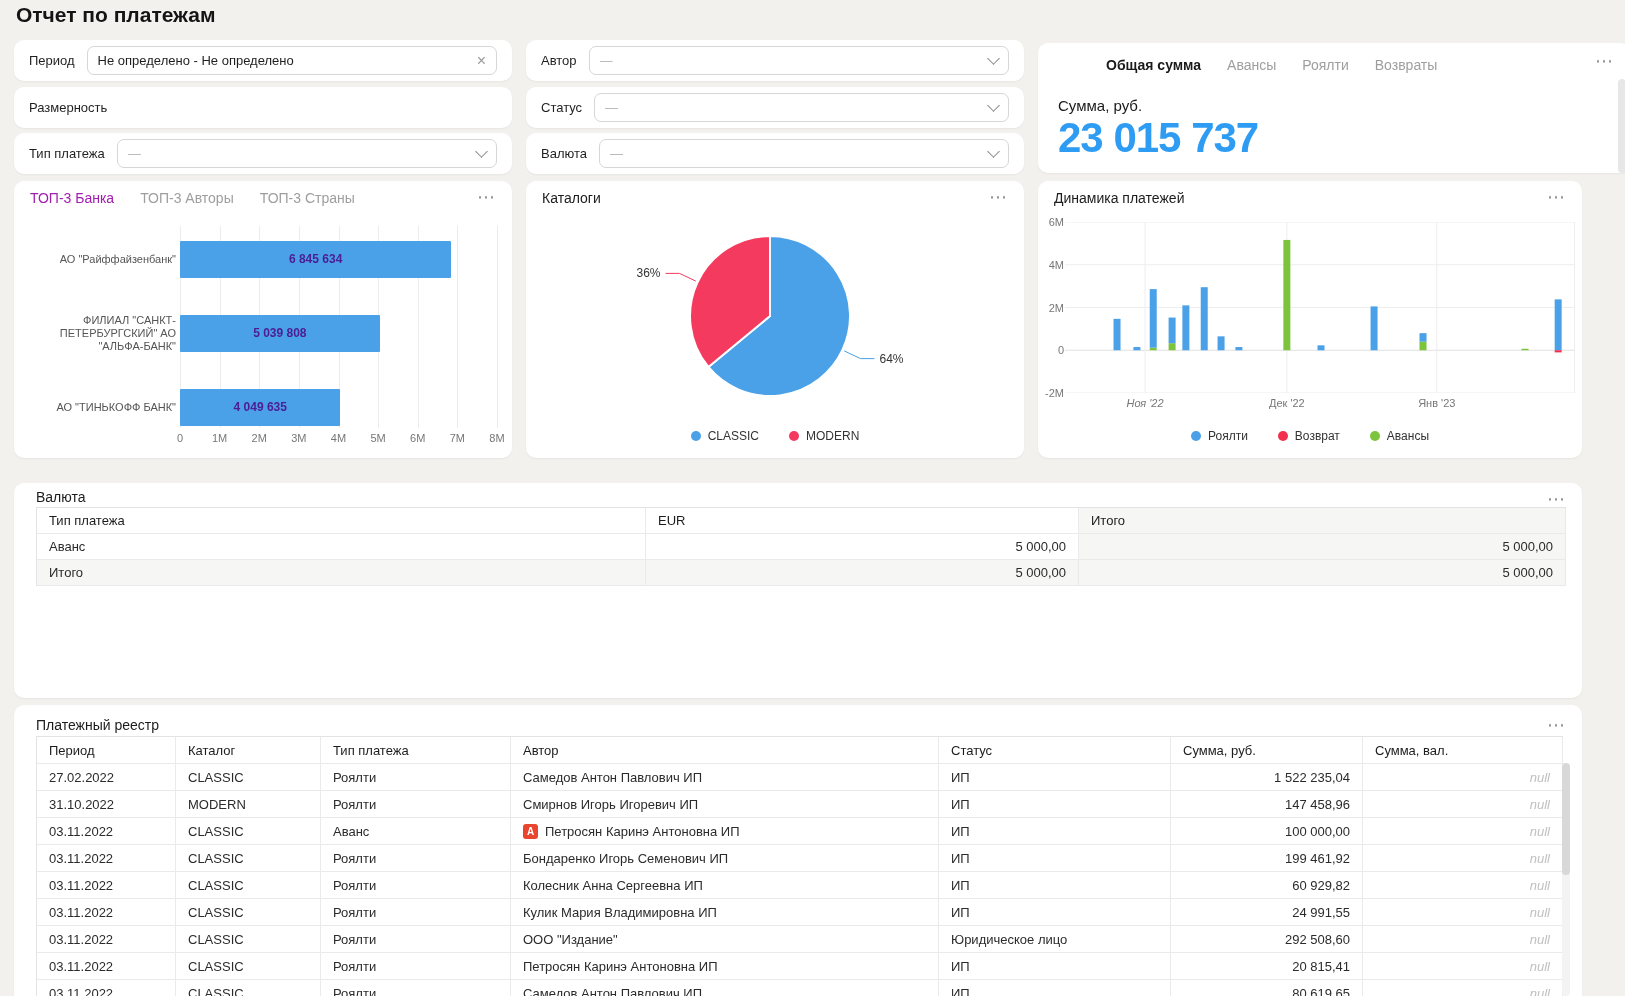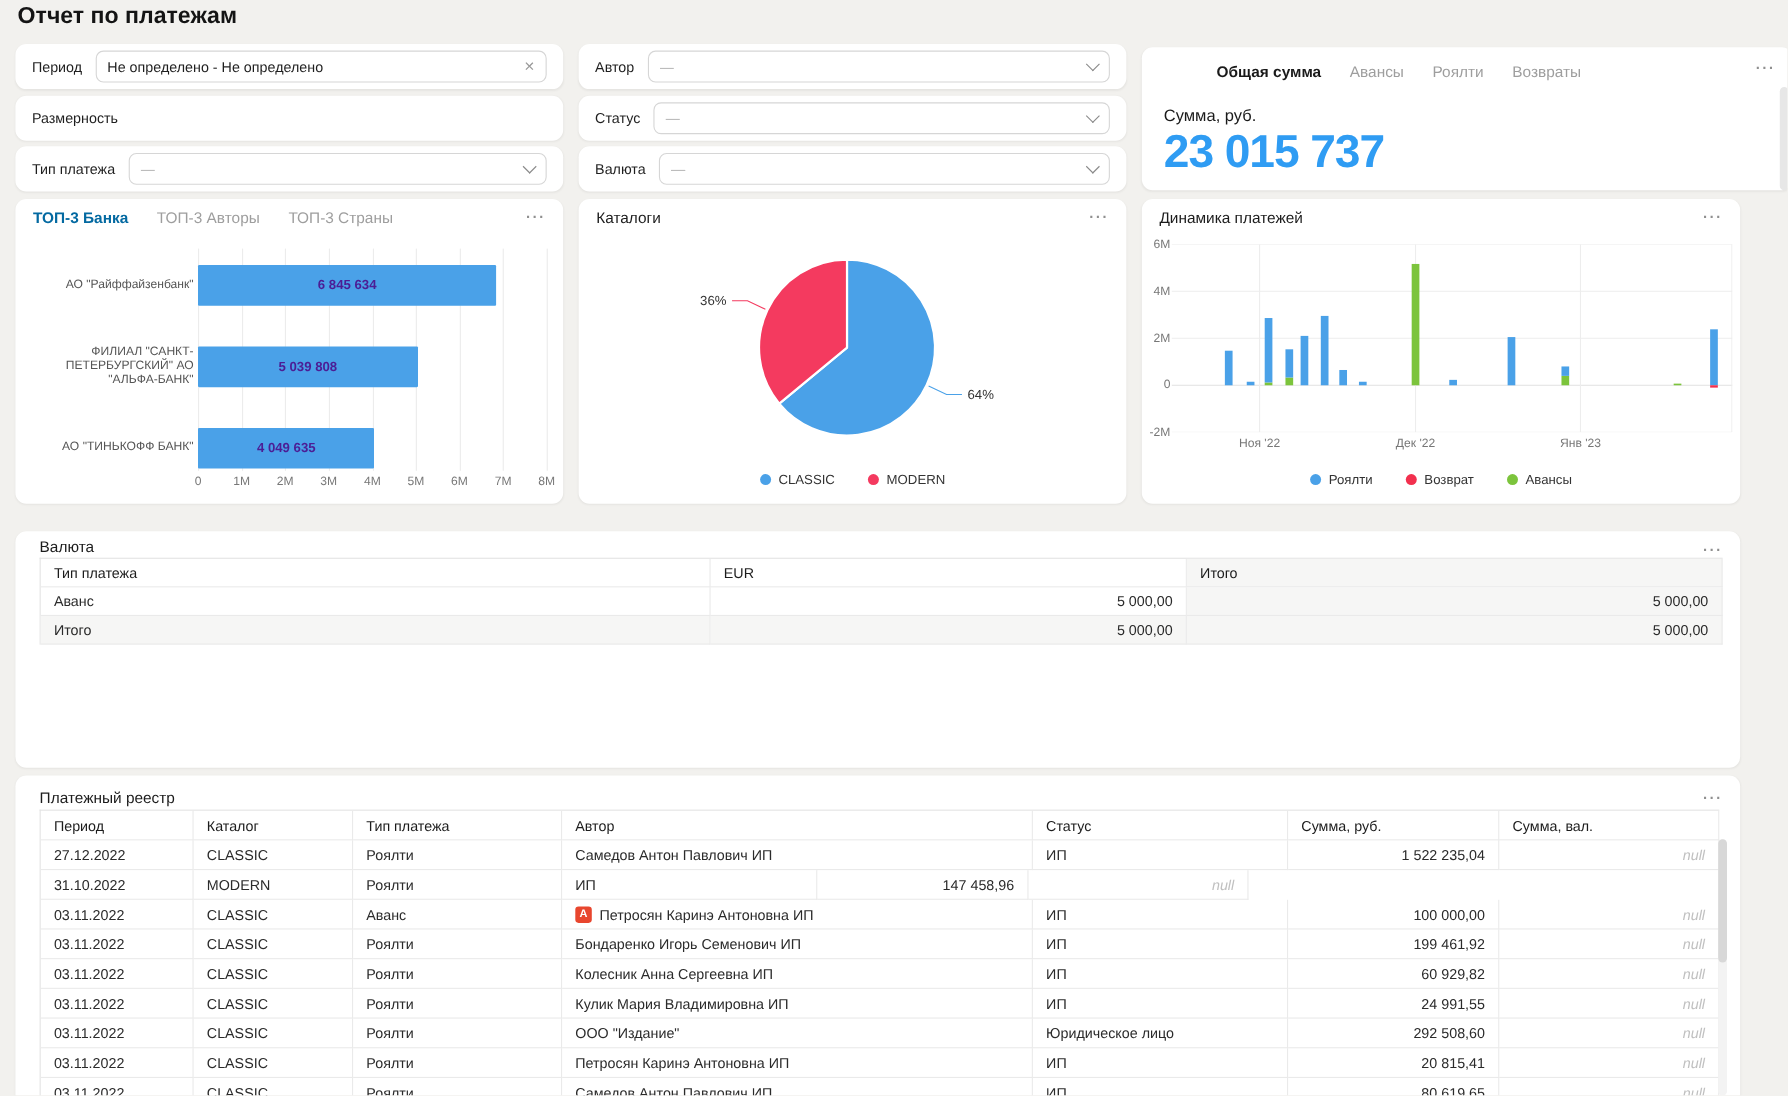--- a/index.html
+++ b/index.html
@@ -19,21 +19,21 @@
   .stabs{display:flex;gap:26px;padding:14px 0 0 20px;}
   .stab{font-size:14px;color:#9e9e9e;cursor:pointer;white-space:nowrap;}
   .stab.active{color:#1a1a1a;font-weight:bold;}
   .amount-label{position:absolute;left:20px;top:54px;font-size:15px;color:#1a1a1a;}
   .amount-value{position:absolute;left:20px;top:71px;font-size:42px;font-weight:bold;letter-spacing:-1px;}
   .sum-scroll{position:absolute;right:4px;top:36px;width:8px;height:94px;background:#e7e7e7;border-radius:4px;}
   
   .ptitle{position:absolute;left:16px;top:9px;font-size:14px;color:#1c1c1c;}
   .t3-tabs{position:absolute;left:16px;top:9px;display:flex;gap:26px;}
   .t3-tab{font-size:14px;color:#9e9e9e;cursor:pointer;white-space:nowrap;}
-  .t3-tab.active{color:#0369a1;font-weight:bold;}
+  .t3-tab.active{color:#a21caf;font-weight:normal;}
   
   .t3-label{position:absolute;left:4px;width:158px;text-align:right;font-size:11px;color:#555;line-height:13px;transform:translateY(-50%);}
   .t3-plot{position:absolute;left:166px;top:45px;width:317px;height:202px;}
   .vgrid{position:absolute;top:0;bottom:0;width:1px;background:#ececec;}
   .t3-bar{position:absolute;height:37px;border-radius:1px;}
   .t3-val{position:absolute;top:50%;transform:translate(-50%,-50%);font-size:12px;font-weight:bold;color:#4c1d95;white-space:nowrap;}
   .t3-tick{position:absolute;top:251px;font-size:11px;color:#777;transform:translateX(-50%);}
   
   .legend{position:absolute;left:0;right:0;top:248px;display:flex;justify-content:center;gap:30px;align-items:center;font-size:12px;color:#333;}
   .litem{display:flex;align-items:center;cursor:pointer;}
@@ -211,21 +211,21 @@
           <rect x="170.41000000000003" y="125.04374999999999" width="7" height="3.2062500000000114" fill="#4aa1e8"></rect>
           <rect x="218.35" y="17.955" width="7" height="110.295" fill="#7cc43c"></rect>
           <rect x="252.51999999999998" y="123.33375" width="7" height="4.916250000000005" fill="#4aa1e8"></rect>
           <rect x="305.56" y="84.43125" width="7" height="43.818749999999994" fill="#4aa1e8"></rect>
           <rect x="354.52" y="119.69999999999999" width="7" height="8.550000000000011" fill="#7cc43c"></rect>
           <rect x="354.52" y="111.15" width="7" height="8.550000000000011" fill="#4aa1e8"></rect>
           <rect x="456.52000000000004" y="126.75375" width="7" height="1.4962500000000034" fill="#7cc43c"></rect>
           <rect x="489.66999999999996" y="77.3775" width="7" height="50.8725" fill="#4aa1e8"></rect>
           <rect x="489.66999999999996" y="128.25" width="7" height="2.1374999999999886" fill="#f2304e"></rect>
         </svg>
-        <div class="xlab" style="left: 107.07px;">Ноя '22</div>
+        <div class="xlab" style="left: 107.07px; font-style: italic;">Ноя '22</div>
         <div class="xlab" style="left: 248.85px;">Дек '22</div>
         <div class="xlab" style="left: 398.79px;">Янв '23</div>
       </div>
     <div class="legend" id="dyn-legend">
         <div class="litem">
           <span class="ldot" style="background: rgb(74, 161, 232);"></span>
           <span>Роялти</span>
         </div>
         <div class="litem">
           <span class="ldot" style="background: rgb(242, 48, 78);"></span>
@@ -268,21 +268,21 @@
           <div class="td" style="width: 139px; height: 27px;">Период</div>
           <div class="td" style="width: 145px; height: 27px;">Каталог</div>
           <div class="td" style="width: 190px; height: 27px;">Тип платежа</div>
           <div class="td" style="width: 428px; height: 27px;">Автор</div>
           <div class="td" style="width: 232px; height: 27px;">Статус</div>
           <div class="td" style="width: 192px; height: 27px;">Сумма, руб.</div>
           <div class="td" style="width: 200px; height: 27px;">Сумма, вал.</div>
         </div>
         <div class="tr">
           <div class="td" style="width: 139px; height: 27px;">
-            <span>27.12.2022</span>
+            <span>27.02.2022</span>
           </div>
           <div class="td" style="width: 145px; height: 27px;">
             <span>CLASSIC</span>
           </div>
           <div class="td" style="width: 190px; height: 27px;">
             <span>Роялти</span>
           </div>
           <div class="td" style="width: 428px; height: 27px;">
             <span>Самедов Антон Павлович ИП</span>
           </div>
@@ -298,20 +298,23 @@
         </div>
         <div class="tr">
           <div class="td" style="width: 139px; height: 27px;">
             <span>31.10.2022</span>
           </div>
           <div class="td" style="width: 145px; height: 27px;">
             <span>MODERN</span>
           </div>
           <div class="td" style="width: 190px; height: 27px;">
             <span>Роялти</span>
+          </div>
+          <div class="td" style="width: 428px; height: 27px;">
+            <span>Смирнов Игорь Игоревич ИП</span>
           </div>
           <div class="td" style="width: 232px; height: 27px;">
             <span>ИП</span>
           </div>
           <div class="td num" style="width: 192px; height: 27px;">
             <span>147 458,96</span>
           </div>
           <div class="td nul" style="width: 200px; height: 27px;">
             <span>null</span>
           </div>

